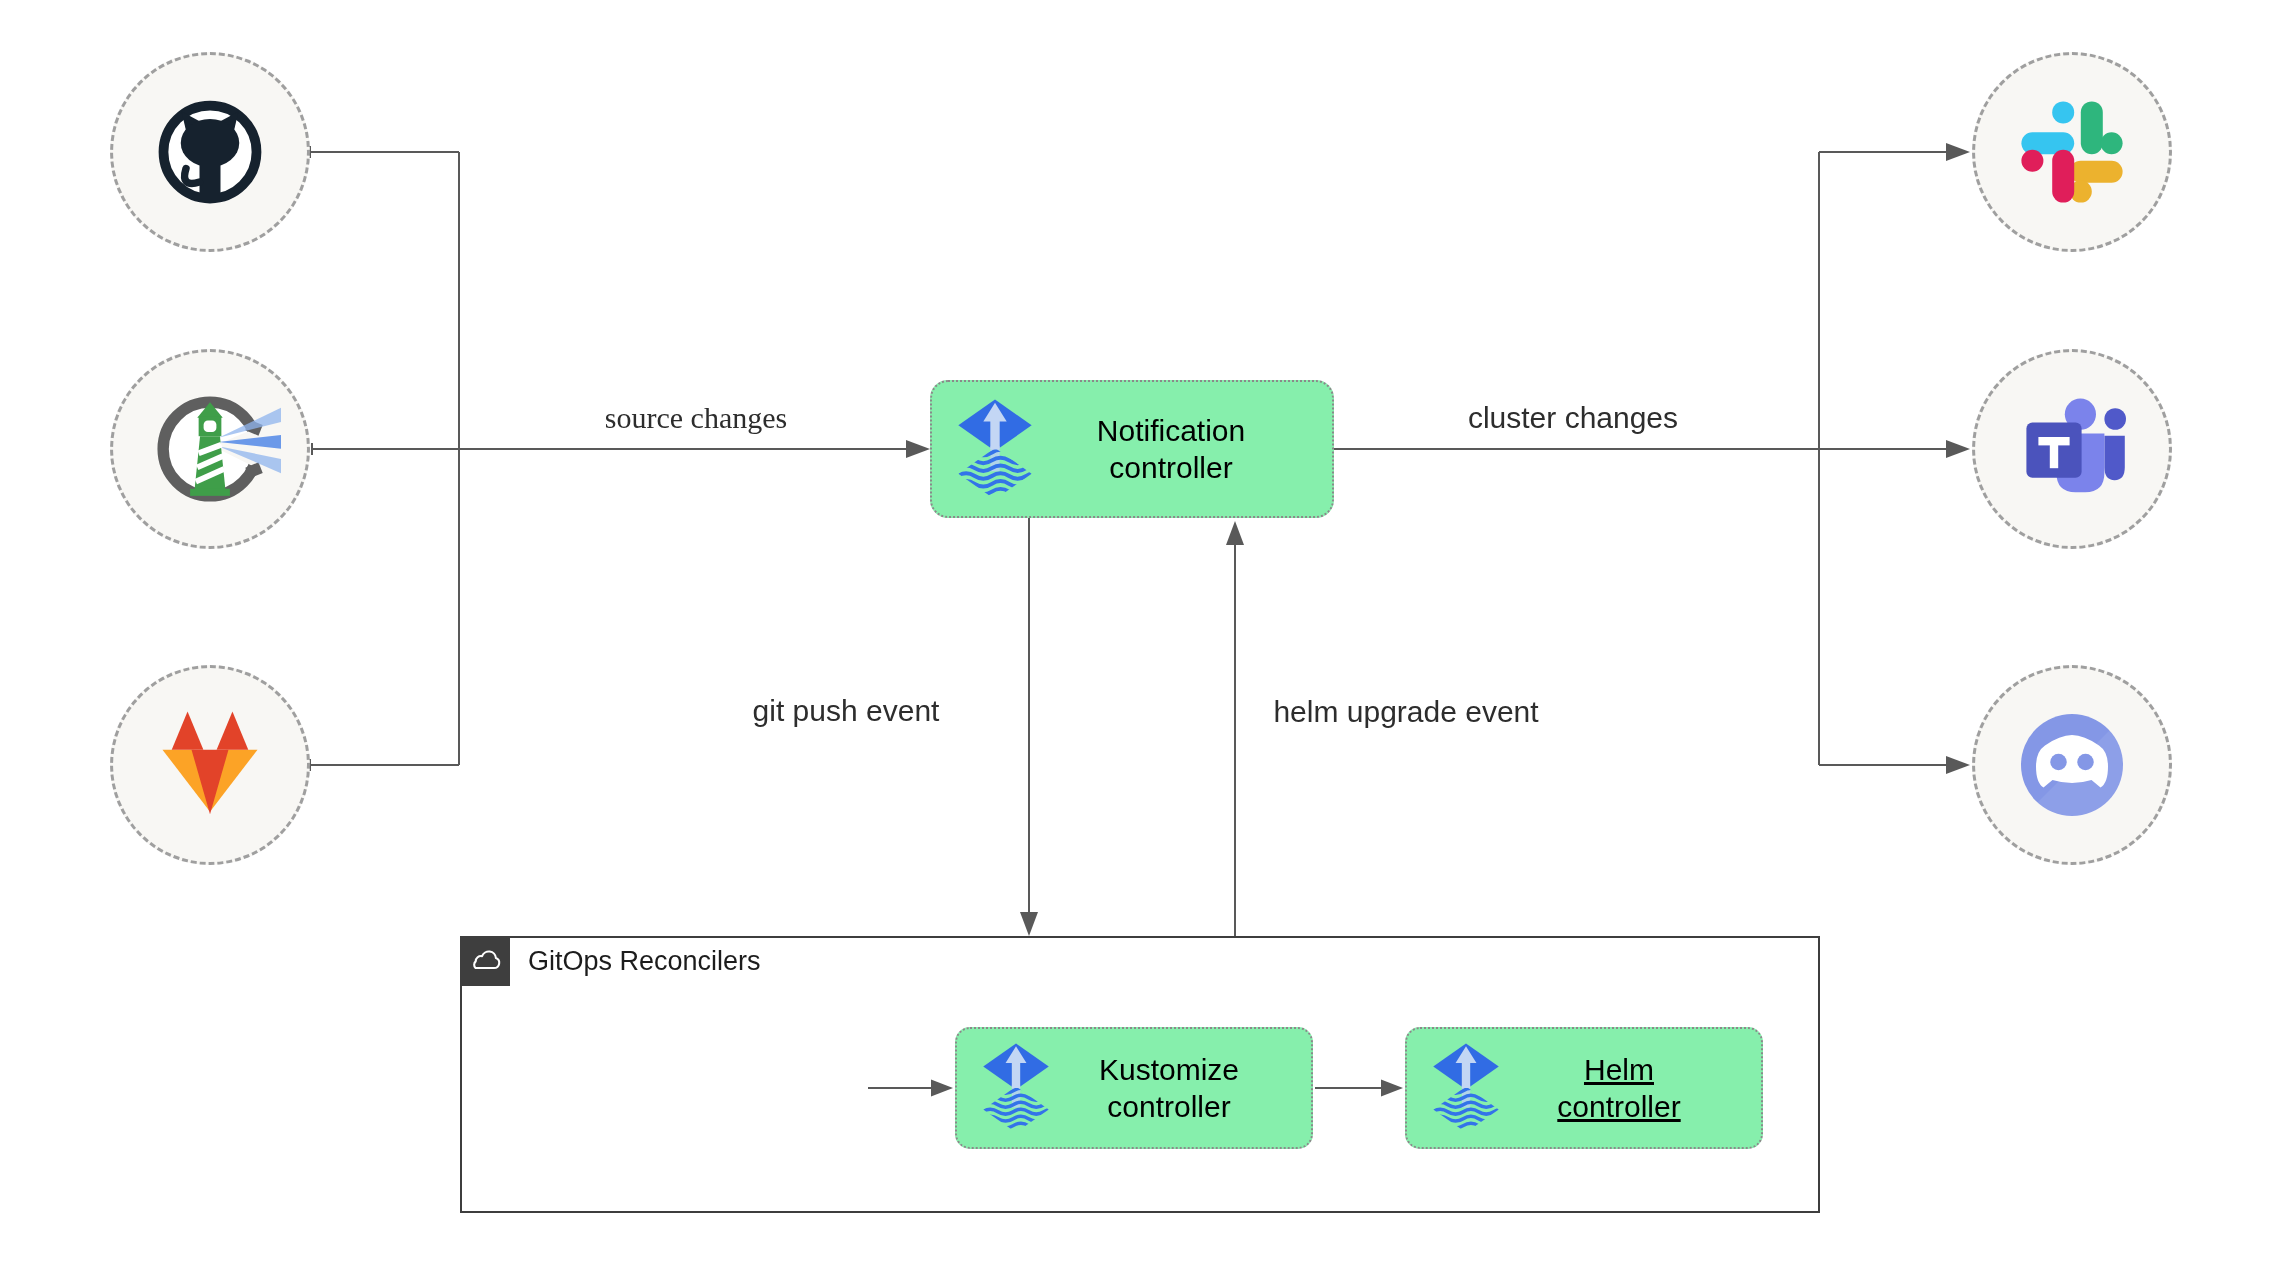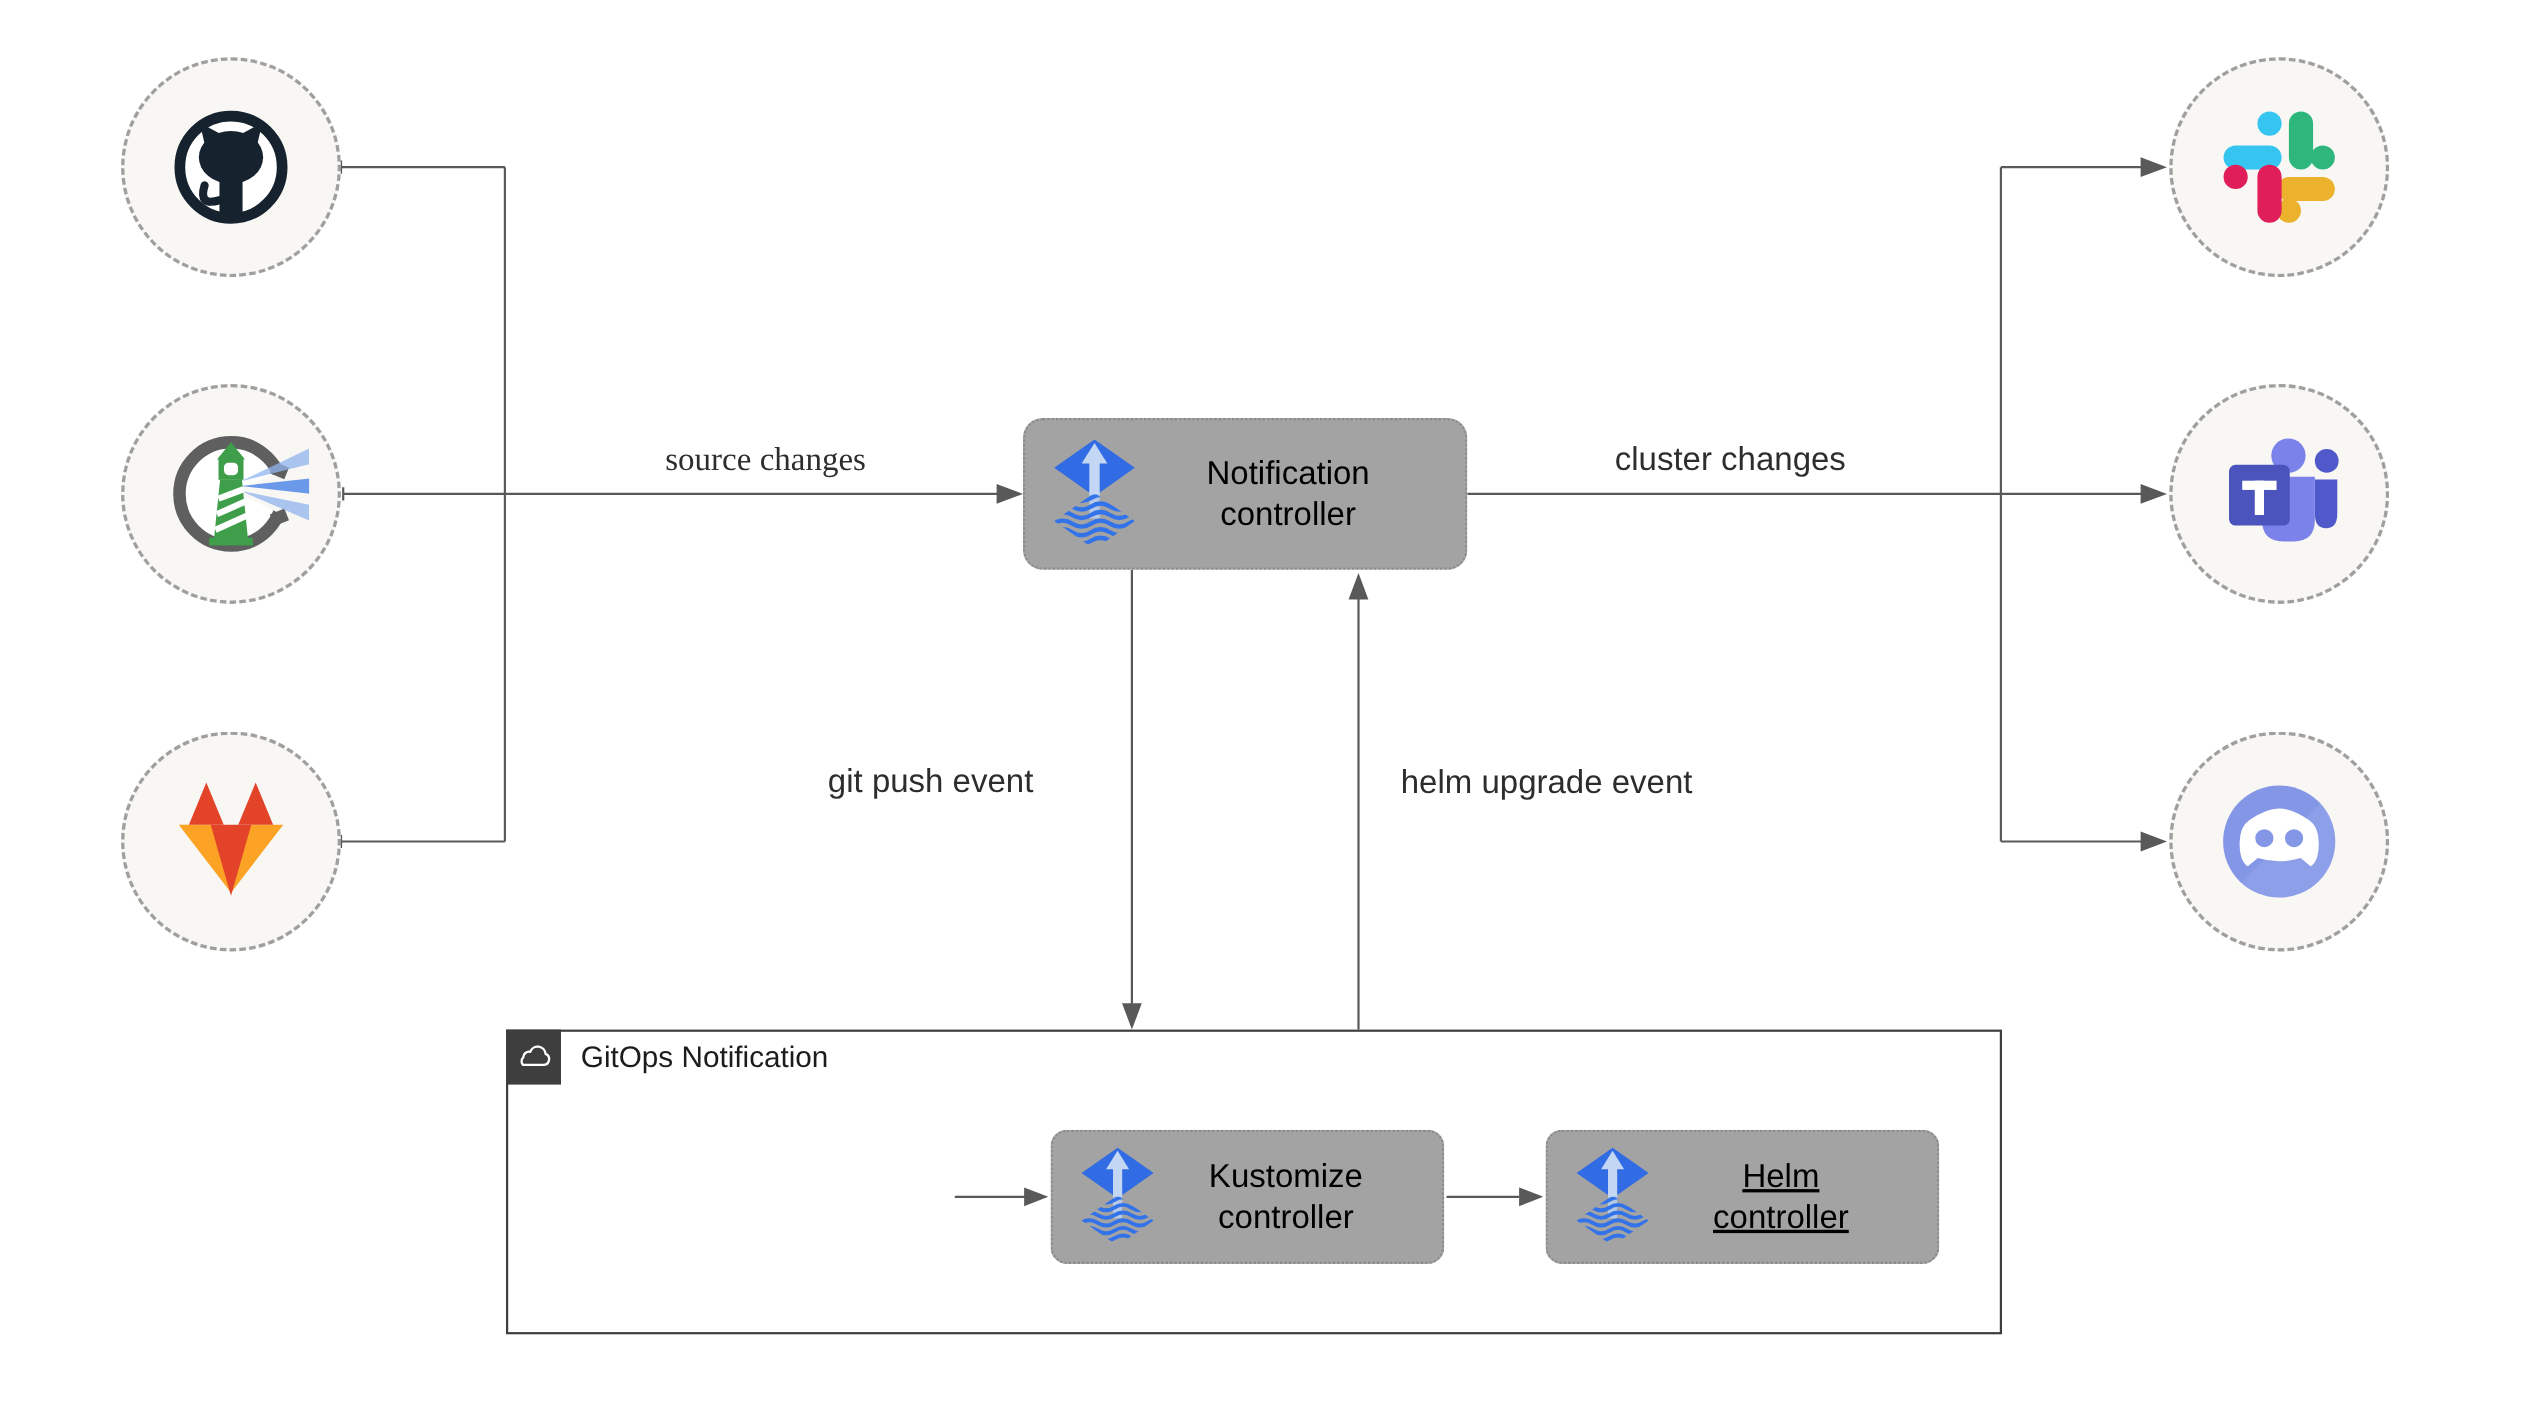--- a/index.html
+++ b/index.html
@@ -10,21 +10,21 @@
   }
   svg.wires{position:absolute;left:0;top:0;width:2292px;height:1284px;}
   
   .ep{
     position:absolute;width:200px;height:200px;border-radius:50%;
     border:3px dashed #9f9f9f;background:#f8f7f4;box-sizing:border-box;
     display:flex;align-items:center;justify-content:center;
   }
   
   .node{
-    position:absolute;background:#a3a3a3;border:2px dotted #8a8a8a;
+    position:absolute;background:#86efac;border:2px dotted #8a8a8a;
     box-sizing:border-box;display:flex;align-items:center;
     padding:0 24px;
   }
   .node .lbl{
     flex:1;text-align:center;font-size:30px;line-height:37px;color:#000;
     max-width:185px;margin:0 auto;
   }
   .node .fluxwrap{flex:none;display:flex;align-items:center;justify-content:center;}
   #notification-node{left:930px;top:380px;width:404px;height:138px;border-radius:18px;}
   #source-node{left:508px;top:1027px;width:358px;height:122px;border-radius:15px;}
@@ -195,21 +195,21 @@
   <span class="elabel" style="left:1573px;top:418px;">cluster changes</span>
   <span class="elabel" style="left:846px;top:711px;">git push event</span>
   <span class="elabel" style="left:1406px;top:712px;">helm upgrade event</span>
 
   <div class="group">
     <div class="badge">
       <svg width="34" height="26" viewBox="0 0 36 26">
         <path d="M8 20.5 H27.5 A5.5 5.5 0 0 0 29.6 9.9 A7.6 7.6 0 0 0 14.9 7.9 A5.7 5.7 0 0 0 8.1 13.4 A4.9 4.9 0 0 0 8 20.5 Z" fill="none" stroke="#ffffff" stroke-width="2.2" stroke-linejoin="round"></path>
       </svg>
     </div>
-    <span class="gtitle">GitOps Notification</span>
+    <span class="gtitle">GitOps Reconcilers</span>
   </div>
 
 
   <div class="node" id="kustomize-node">
     <span class="fluxwrap">
       <svg width="70" height="92" viewBox="0 0 100 132">
           <use href="#flux"></use>
         </svg>
     </span>
     <span class="lbl">Kustomize controller</span>

